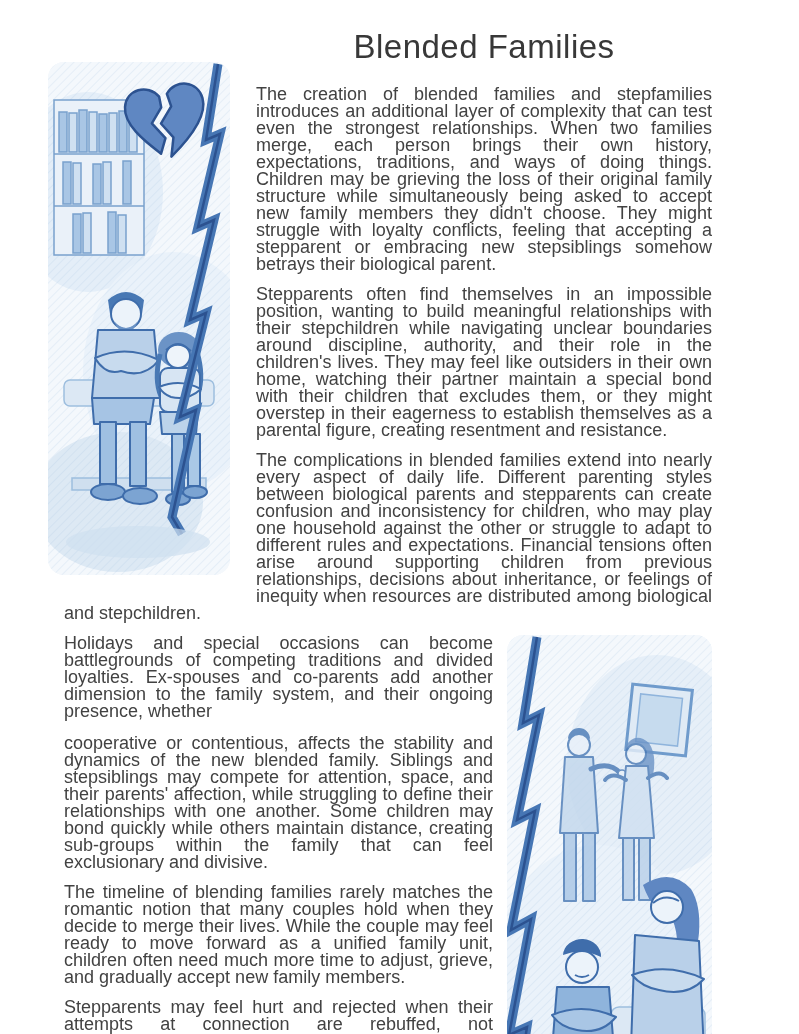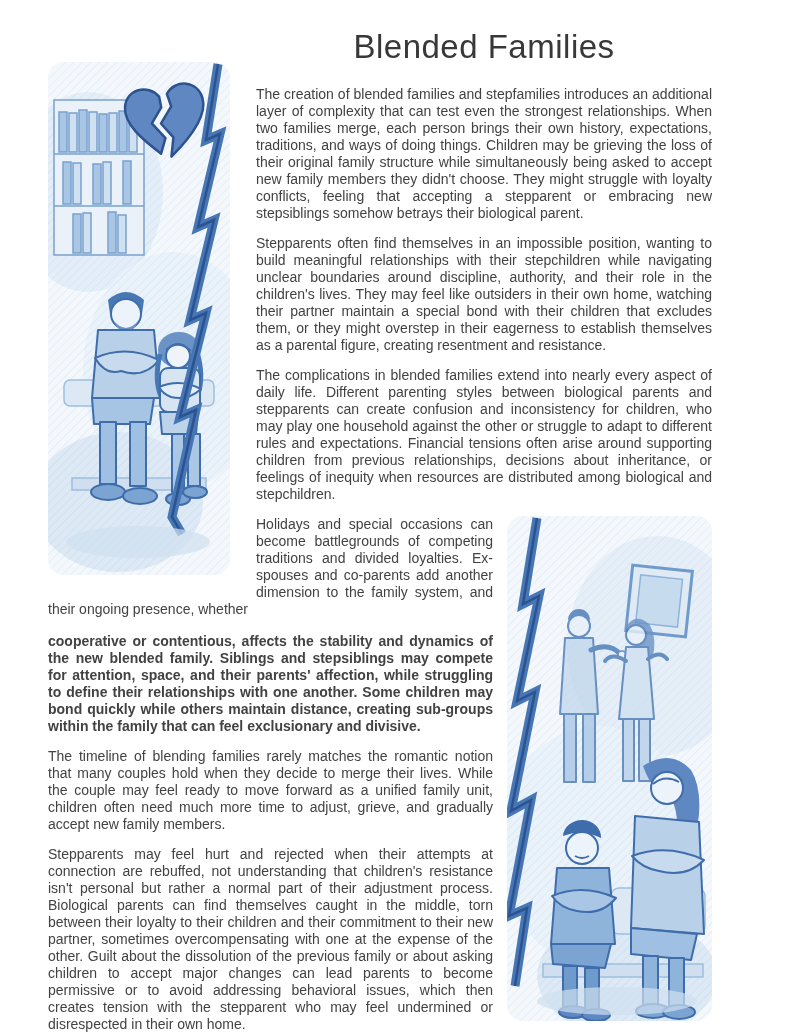--- a/index.html
+++ b/index.html
@@ -16,26 +16,27 @@
   h1.title{
     font-size:33px;
     font-weight:500;
     letter-spacing:.5px;
     color:#383838;
     text-align:center;
     margin:26px 0 17px 0;
     line-height:1.3;
   }
   p.body{
-    font-size:14px;
+    font-size:18px;
     line-height:17px;
     text-align:justify;
     margin:0 0 13px 0;
-  }
-  p.clear-left{clear:left;margin-top:15px;font-weight:bold;}
+    padding-left:16px;
+  }
+  p.clear-left{clear:left;margin-top:15px;}
   figure{margin:0;padding:0;}
   .illus{
     border-radius:16px;
     overflow:hidden;
     background:#f4f8fc;
   }
   .illus svg{display:block;}
   .illus-left{
     float:left;
     width:182px;height:513px;

